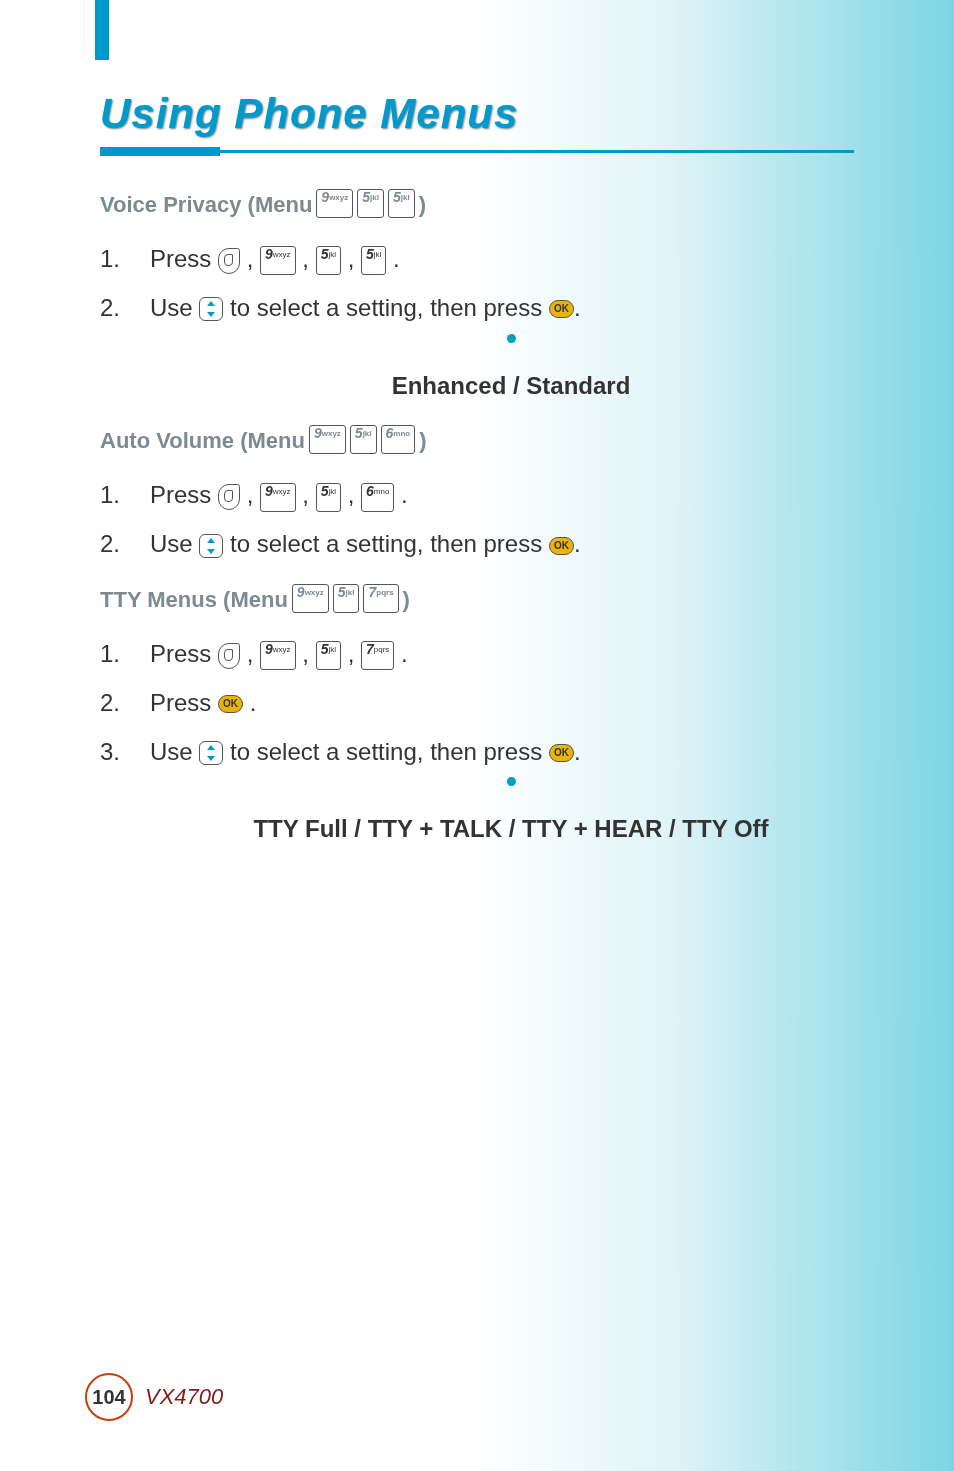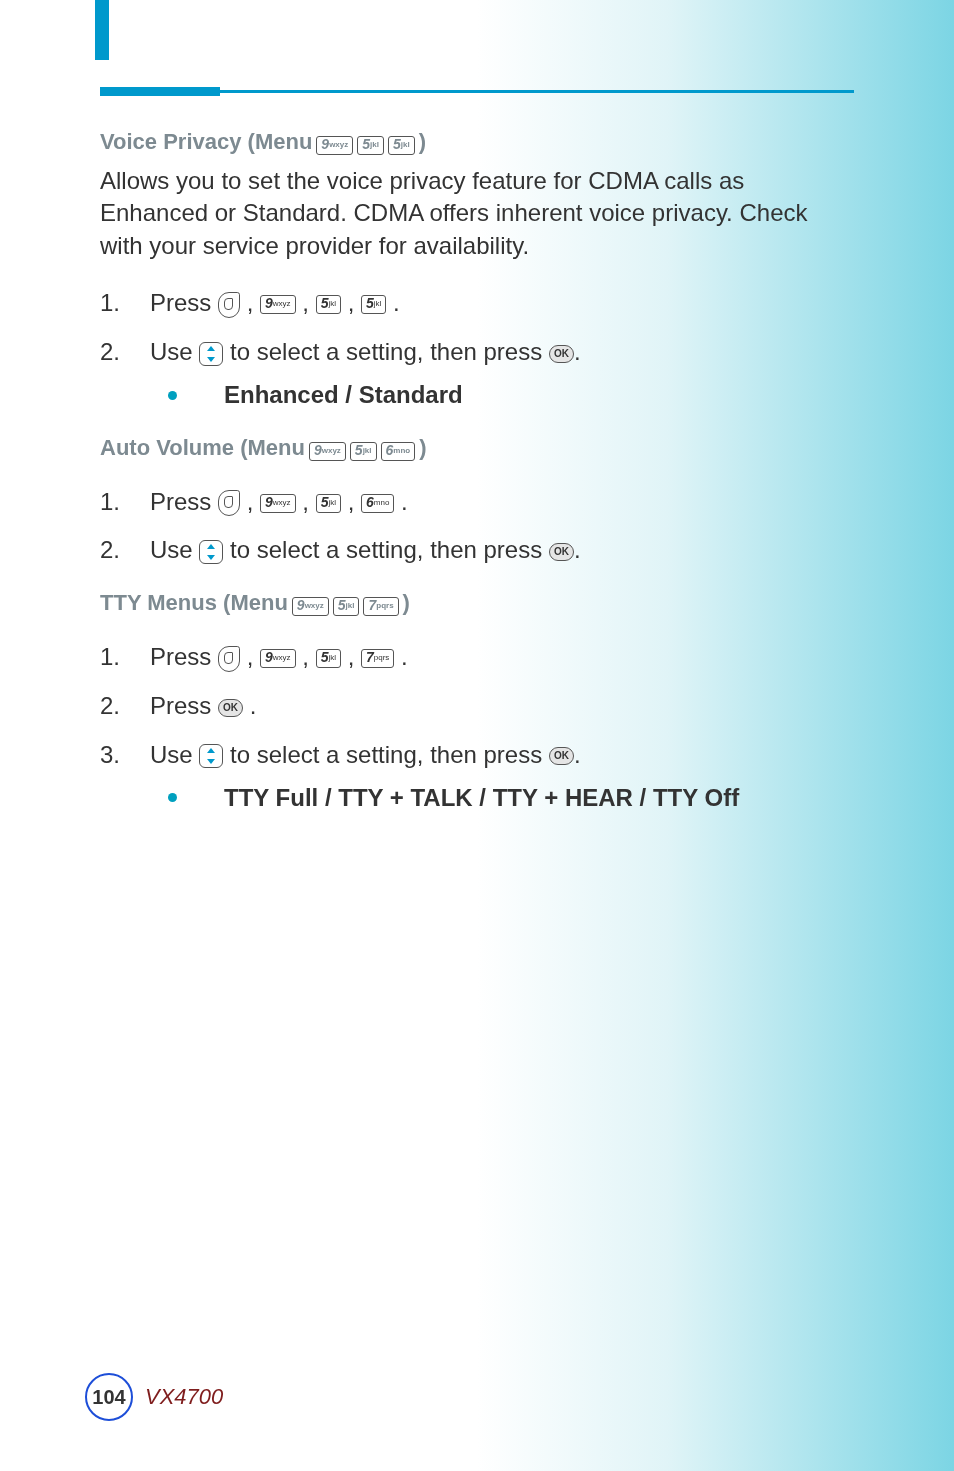--- a/index.html
+++ b/index.html
@@ -80,58 +80,59 @@
     content: counter(step) ".";
     position: absolute;
     left: 0;
     top: 0;
     font-size: 24px;
     color: #333;
   }
   .sub-bullet {
     display: flex;
     align-items: center;
-    gap: 47px;
+    gap: 26px;
     margin-top: 8px;
     padding-left: 18px;
+    flex-direction: column;
   }
   .bullet-dot {
     width: 9px;
     height: 9px;
     border-radius: 50%;
     background: #00a0bf;
     flex-shrink: 0;
   }
   .bold { font-weight: bold; }
   .key {
     display: inline-block;
     border: 1.5px solid #555;
     border-radius: 3px;
     padding: 0 4px;
     font-size: 14px;
     font-family: Arial, sans-serif;
     vertical-align: middle;
     line-height: 1.1;
-    height: 19px;
+    height: 29px;
     background: #fff;
     white-space: nowrap;
   }
   .key .num { font-weight: bold; font-style: italic; font-size: 14px; }
   .key .let { font-size: 8px; vertical-align: middle; }
   .ok-key {
     display: inline-block;
     border: 1.5px solid #555;
     border-radius: 10px;
     padding: 0 4px;
     font-size: 10px;
     font-weight: bold;
     vertical-align: middle;
     height: 18px;
     line-height: 16px;
-    background: #e5e5e5;
+    background: #eab308;
   }
   .soft-key {
     display: inline-block;
     width: 22px;
     height: 26px;
     border: 1.5px solid #555;
     border-radius: 12px 3px 12px 12px;
     vertical-align: middle;
     background: #fff;
     position: relative;
@@ -178,21 +179,21 @@
     position: absolute;
     bottom: 50px;
     left: 85px;
     display: flex;
     align-items: center;
     gap: 12px;
   }
   .page-num {
     width: 48px;
     height: 48px;
-    border: 2px solid #1d4ed8;
+    border: 2px solid #c2410c;
     border-radius: 50%;
     display: flex;
     align-items: center;
     justify-content: center;
     font-weight: bold;
     font-size: 20px;
     color: #333;
   }
   .model {
     color: #7f1d1d;
@@ -201,31 +202,31 @@
     font-size: 22px;
   }
 </style>
 </head>
 <body>
 
 <div class="top-tab"></div>
 
 <div class="page">
 
+  <h1 class="title">Using Phone Menus</h1>
   <div class="title-underline"></div>
 
   <h2 class="sect-heading">
     <span>Voice Privacy (Menu</span>
     <span class="key"><span class="num">9</span><span class="let">wxyz</span></span>
     <span class="key"><span class="num">5</span><span class="let">jkl</span></span>
     <span class="key"><span class="num">5</span><span class="let">jkl</span></span>
     <span>)</span>
   </h2>
 
-  <p class="para">Allows you to set the voice privacy feature for CDMA calls as Enhanced or Standard. CDMA offers inherent voice privacy. Check with your service provider for availability.</p>
 
   <ol class="steps">
     <li>
       <span>Press </span>
       <span class="soft-key"></span> ,
       <span class="key"><span class="num">9</span><span class="let">wxyz</span></span> ,
       <span class="key"><span class="num">5</span><span class="let">jkl</span></span> ,
       <span class="key"><span class="num">5</span><span class="let">jkl</span></span>
       <span>.</span>
     </li>

